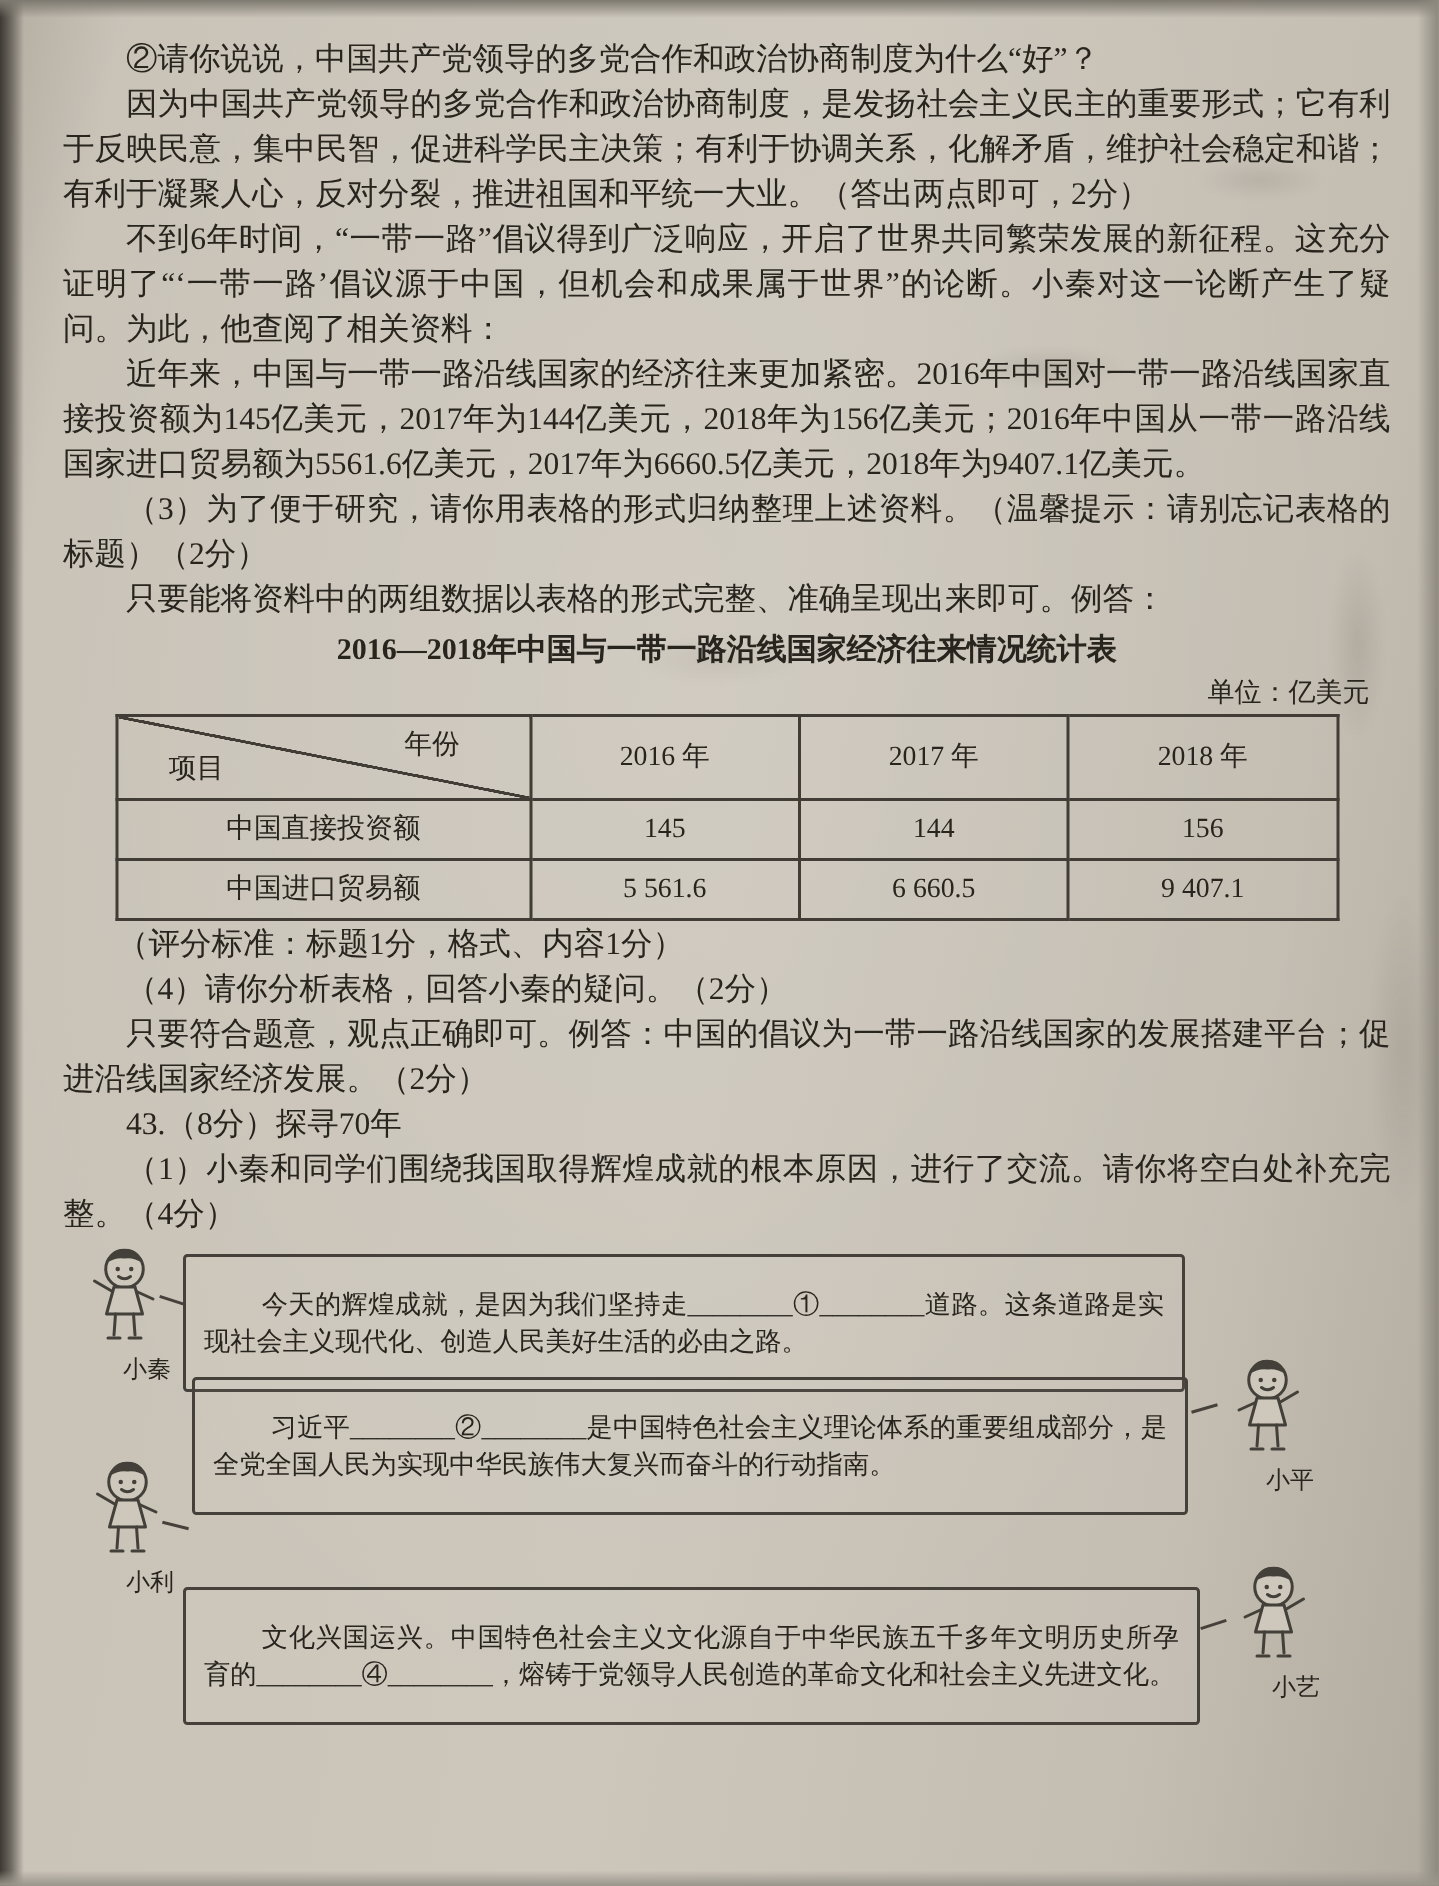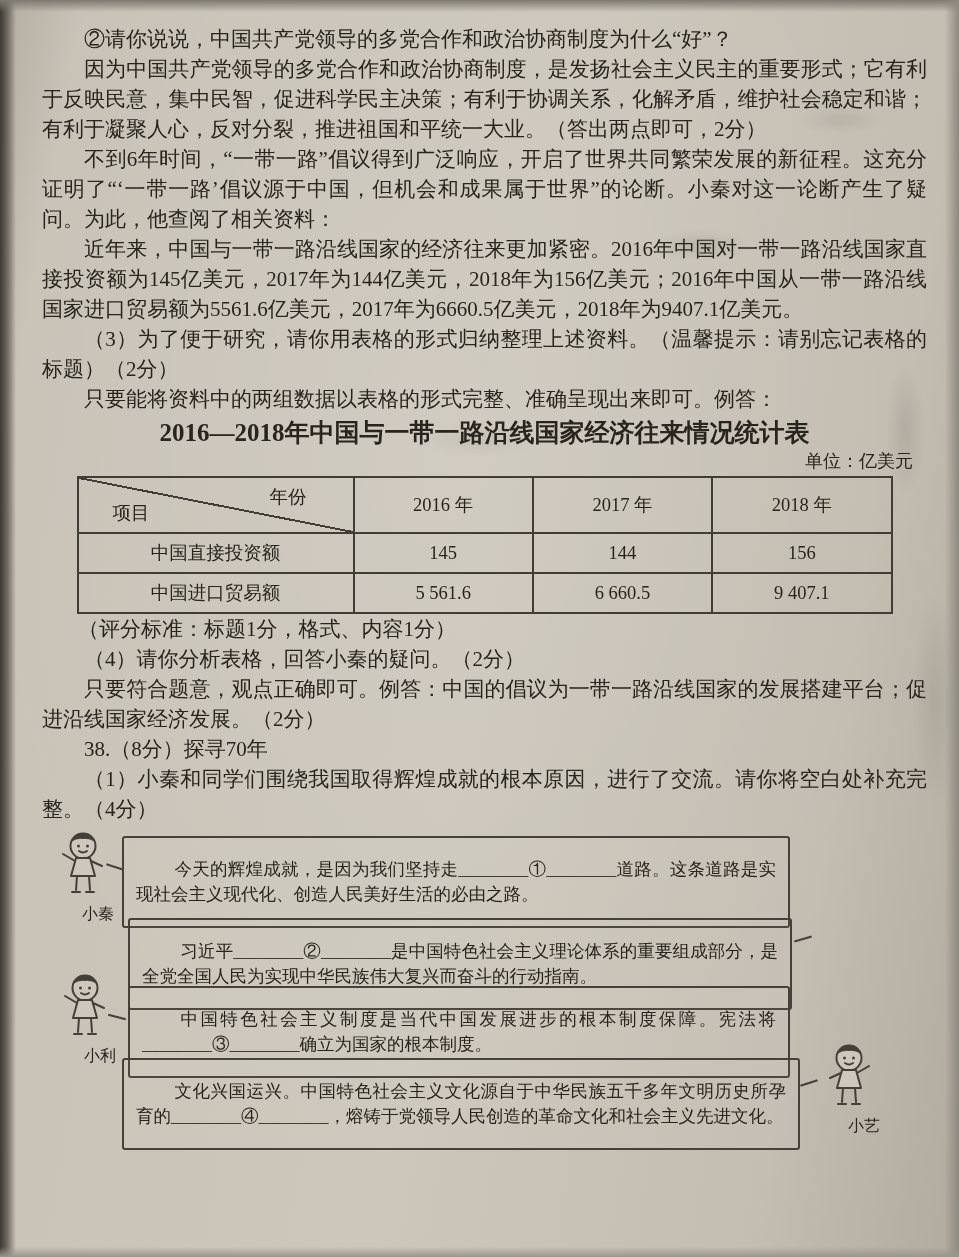--- a/index.html
+++ b/index.html
@@ -37,21 +37,21 @@
   }
 
   .content {
     position: absolute; left: 42px; top: 24px; width: 885px;
     font-size: 21px; line-height: 30px; text-align: justify;
   }
   p.para { margin: 0; text-indent: 2em; }
   p.para.no-indent { text-indent: 0; margin-left: 36px; }
   .bold { font-weight: normal; }
 
-  .table-title { margin: 4px 0 0 0; text-align: center; font-weight: bold; font-size: 25px; }
+  .table-title { margin: 4px 0 0 0; text-align: center; font-weight: bold; font-size: 20px; }
   .unit-label  { margin: 0 14px 2px 0; text-align: right; font-size: 18px; line-height: 26px; }
 
   table.stat-table { border-collapse: collapse; margin: 0 auto; width: 816px; table-layout: fixed; }
   table.stat-table td { border: 2px solid #413d36; text-align: center; font-size: 18.5px; padding: 0 4px; }
   table.stat-table tr.head-row td { height: 56px; }
   table.stat-table tr.data-row td { height: 40px; }
   td.diag {
     width: 276px; position: relative;
     background-image: linear-gradient(to top right,
       transparent calc(50% - 1px), #413d36 calc(50% - 1px),
@@ -118,21 +118,21 @@
         <td>6 660.5</td>
         <td>9 407.1</td>
       </tr>
     </tbody>
   </table>
 
   <p class="para no-indent">（评分标准：标题1分，格式、内容1分）</p>
   <p class="para">（4）请你分析表格，回答小秦的疑问。（2分）</p>
   <p class="para">只要符合题意，观点正确即可。例答：中国的倡议为一带一路沿线国家的发展搭建平台；促进沿线国家经济发展。（2分）</p>
 
-  <p class="para"><span>38.（8分）</span><span class="bold">探寻70年</span></p>
+  <p class="para"><span>43.（8分）</span><span class="bold">探寻70年</span></p>
   <p class="para">（1）小秦和同学们围绕我国取得辉煌成就的根本原因，进行了交流。请你将空白处补充完整。（4分）</p>
 
   <div class="dialog-section">
 
     <div class="char" style="left:10px; top:0;">
       <svg width="58" height="76" viewBox="0 0 58 76">
         <g fill="none" stroke="#43403a" stroke-width="2" stroke-linecap="round" stroke-linejoin="round">
           <circle cx="29" cy="16" r="12.5" fill="#cdc7bc"></circle>
           <path d="M17 12 Q20 2 29 3 Q38 2 41 12 Q35 8 29 9 Q23 8 17 12 Z" fill="#43403a" stroke="none"></path>
           <circle cx="24.5" cy="16" r="1.5" fill="#43403a" stroke="none"></circle>
@@ -149,42 +149,56 @@
     </div>
     <div class="tail" style="left:64px; top:36px; transform:rotate(18deg);"></div>
     <div class="bubble" style="left:80px; top:6px; width:668px;">
       <p>今天的辉煌成就，是因为我们坚持走________①________道路。这条道路是实现社会主义现代化、创造人民美好生活的必由之路。</p>
     </div>
 
     <div class="bubble" style="left:86px; top:88px; width:664px;">
       <p>习近平________②________是中国特色社会主义理论体系的重要组成部分，是全党全国人民为实现中华民族伟大复兴而奋斗的行动指南。</p>
     </div>
     <div class="tail" style="left:752px; top:108px; transform:rotate(-16deg);"></div>
+    <div class="char flip" style="left:772px; top:74px;">
+      <svg width="58" height="76" viewBox="0 0 58 76">
+        <g fill="none" stroke="#43403a" stroke-width="2" stroke-linecap="round" stroke-linejoin="round">
+          <circle cx="29" cy="16" r="12.5" fill="#cdc7bc"></circle>
+          <path d="M17 12 Q20 2 29 3 Q38 2 41 12 Q35 8 29 9 Q23 8 17 12 Z" fill="#43403a" stroke="none"></path>
+          <circle cx="24.5" cy="16" r="1.5" fill="#43403a" stroke="none"></circle>
+          <circle cx="33.5" cy="16" r="1.5" fill="#43403a" stroke="none"></circle>
+          <path d="M25 21 Q29 24 33 21"></path>
+          <path d="M22 28 L17 46 L41 46 L36 28 Z" fill="#cdc7bc"></path>
+          <path d="M21 31 L9 24"></path>
+            <path d="M37 31 L48 36"></path>
+          <path d="M23 46 L22 60 M35 46 L36 60"></path>
+          <path d="M18 62 L26 62 M32 62 L40 62"></path>
+        </g>
+      </svg>
+      <div class="kid-name">小平</div>
+    </div>
 
     <div class="char" style="left:12px; top:142px;">
       <svg width="58" height="76" viewBox="0 0 58 76">
         <g fill="none" stroke="#43403a" stroke-width="2" stroke-linecap="round" stroke-linejoin="round">
           <circle cx="29" cy="16" r="12.5" fill="#cdc7bc"></circle>
           <path d="M17 12 Q20 2 29 3 Q38 2 41 12 Q35 8 29 9 Q23 8 17 12 Z" fill="#43403a" stroke="none"></path>
           <circle cx="24.5" cy="16" r="1.5" fill="#43403a" stroke="none"></circle>
           <circle cx="33.5" cy="16" r="1.5" fill="#43403a" stroke="none"></circle>
           <path d="M25 21 Q29 24 33 21"></path>
           <path d="M22 28 L17 46 L41 46 L36 28 Z" fill="#cdc7bc"></path>
           <path d="M21 31 L9 24"></path>
             <path d="M37 31 L48 36"></path>
           <path d="M23 46 L22 60 M35 46 L36 60"></path>
           <path d="M18 62 L26 62 M32 62 L40 62"></path>
         </g>
       </svg>
       <div class="kid-name">小利</div>
     </div>
     <div class="tail" style="left:66px; top:186px; transform:rotate(14deg);"></div>
-    <div class="bubble" style="left:86px; top:156px; width:662px;">
-      <p>中国特色社会主义制度是当代中国发展进步的根本制度保障。宪法将________③________确立为国家的根本制度。</p>
-    </div>
 
     <div class="bubble" style="left:80px; top:228px; width:678px;">
       <p>文化兴国运兴。中国特色社会主义文化源自于中华民族五千多年文明历史所孕育的________④________，熔铸于党领导人民创造的革命文化和社会主义先进文化。</p>
     </div>
     <div class="tail" style="left:758px; top:252px; transform:rotate(-18deg);"></div>
     <div class="char flip" style="left:776px; top:212px;">
       <svg width="58" height="76" viewBox="0 0 58 76">
         <g fill="none" stroke="#43403a" stroke-width="2" stroke-linecap="round" stroke-linejoin="round">
           <circle cx="29" cy="16" r="12.5" fill="#cdc7bc"></circle>
           <path d="M17 12 Q20 2 29 3 Q38 2 41 12 Q35 8 29 9 Q23 8 17 12 Z" fill="#43403a" stroke="none"></path>

